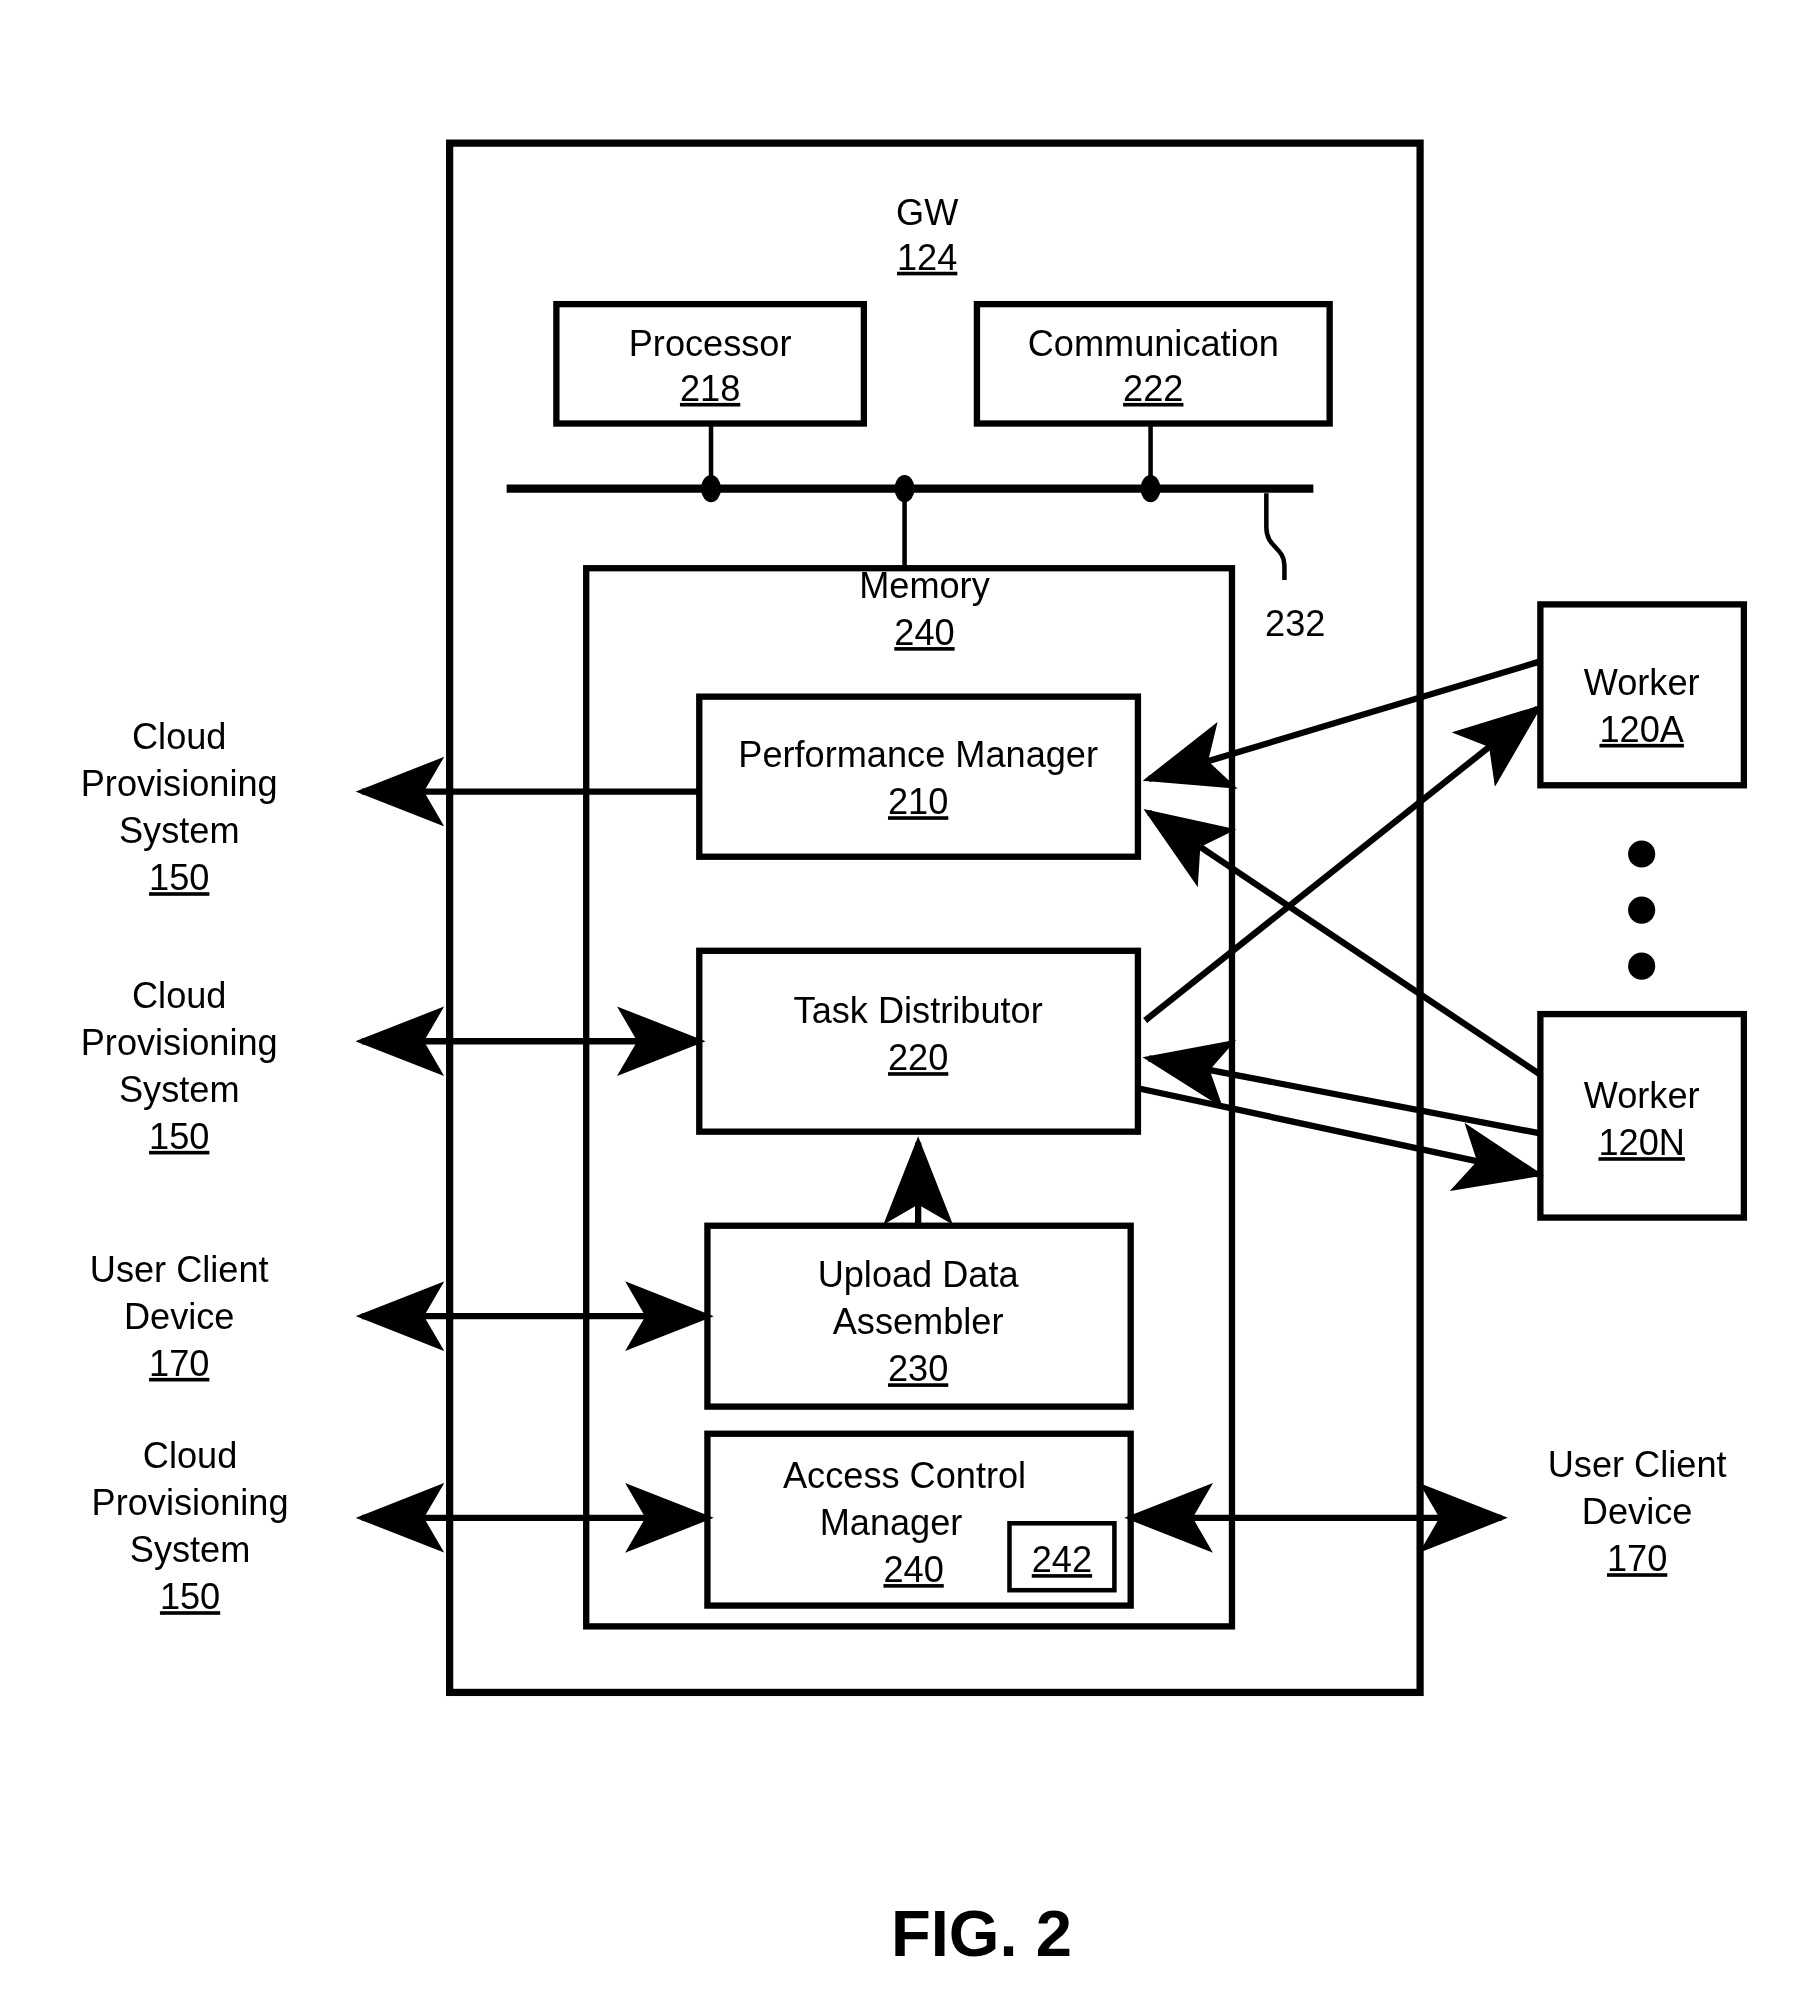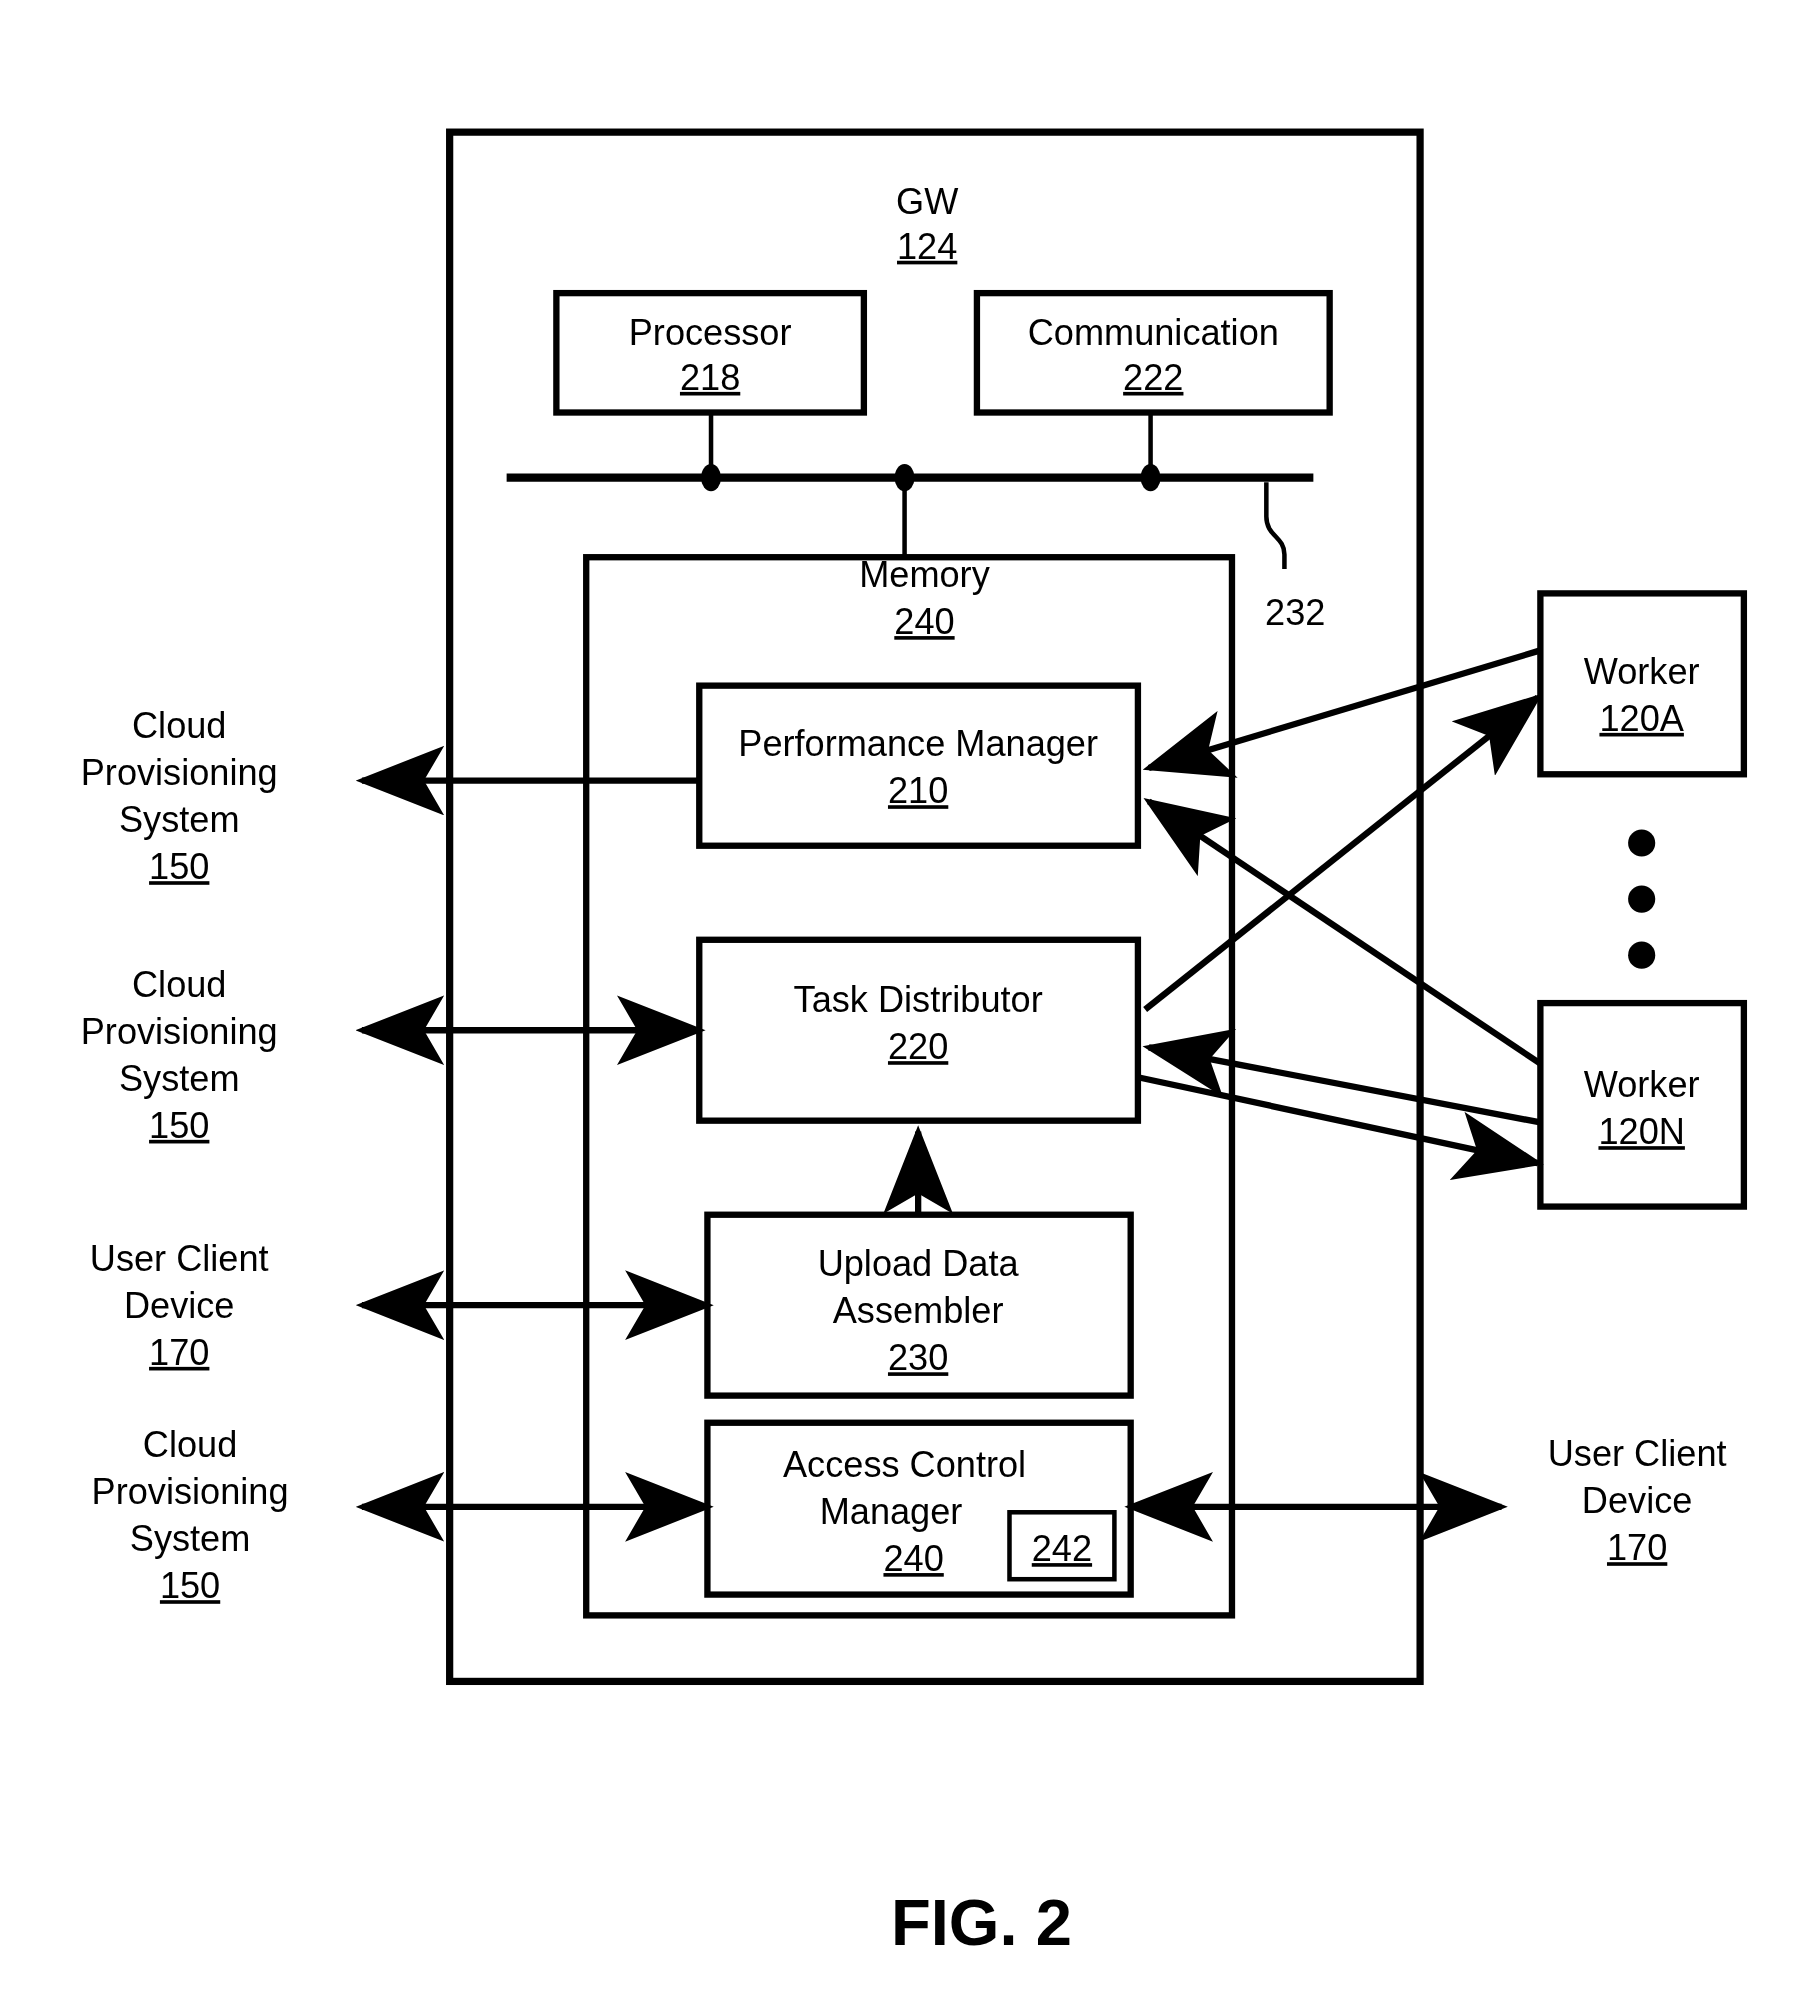--- a/index.html
+++ b/index.html
@@ -9,21 +9,21 @@
   }
   body {
     width: 1820px;
     height: 2006px;
     font-family: "Liberation Sans", sans-serif;
     position: relative;
     overflow: hidden;
   }
   #figure-root {
     position: absolute;
-    left: 0; top: 1px;
+    left: 0; top: 12px;
     width: 1820px;
     height: 1480px;
   }
   svg { display: block; }
   .box-rect {
     fill: #ffffff;
     stroke: #000000;
     stroke-width: 7;
   }
   .box-rect-outer {

